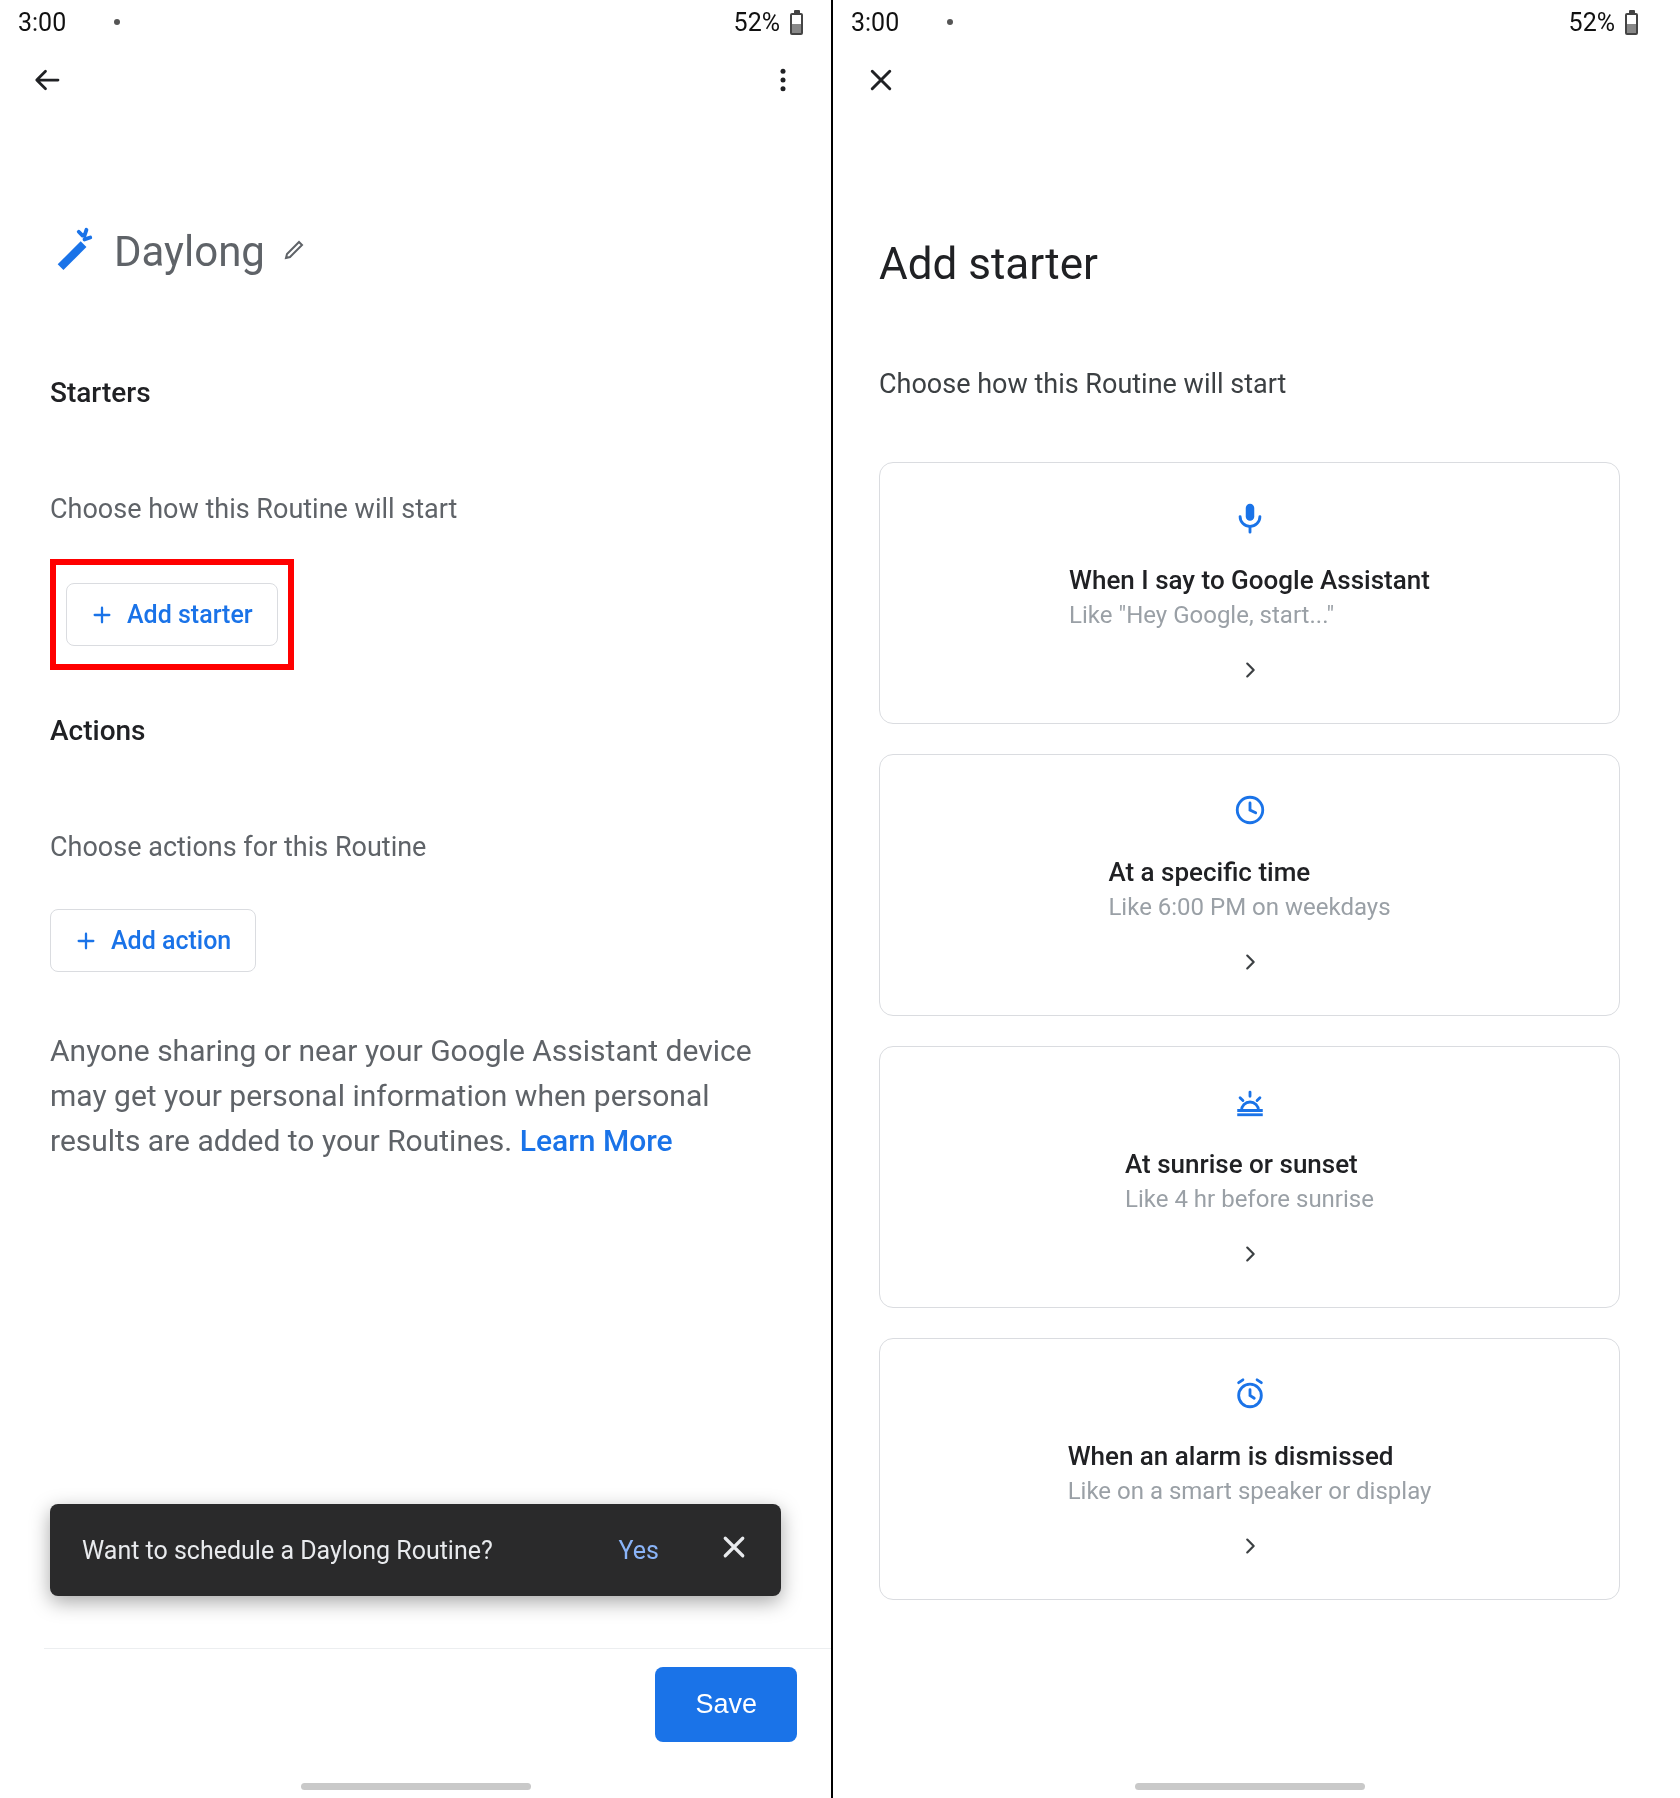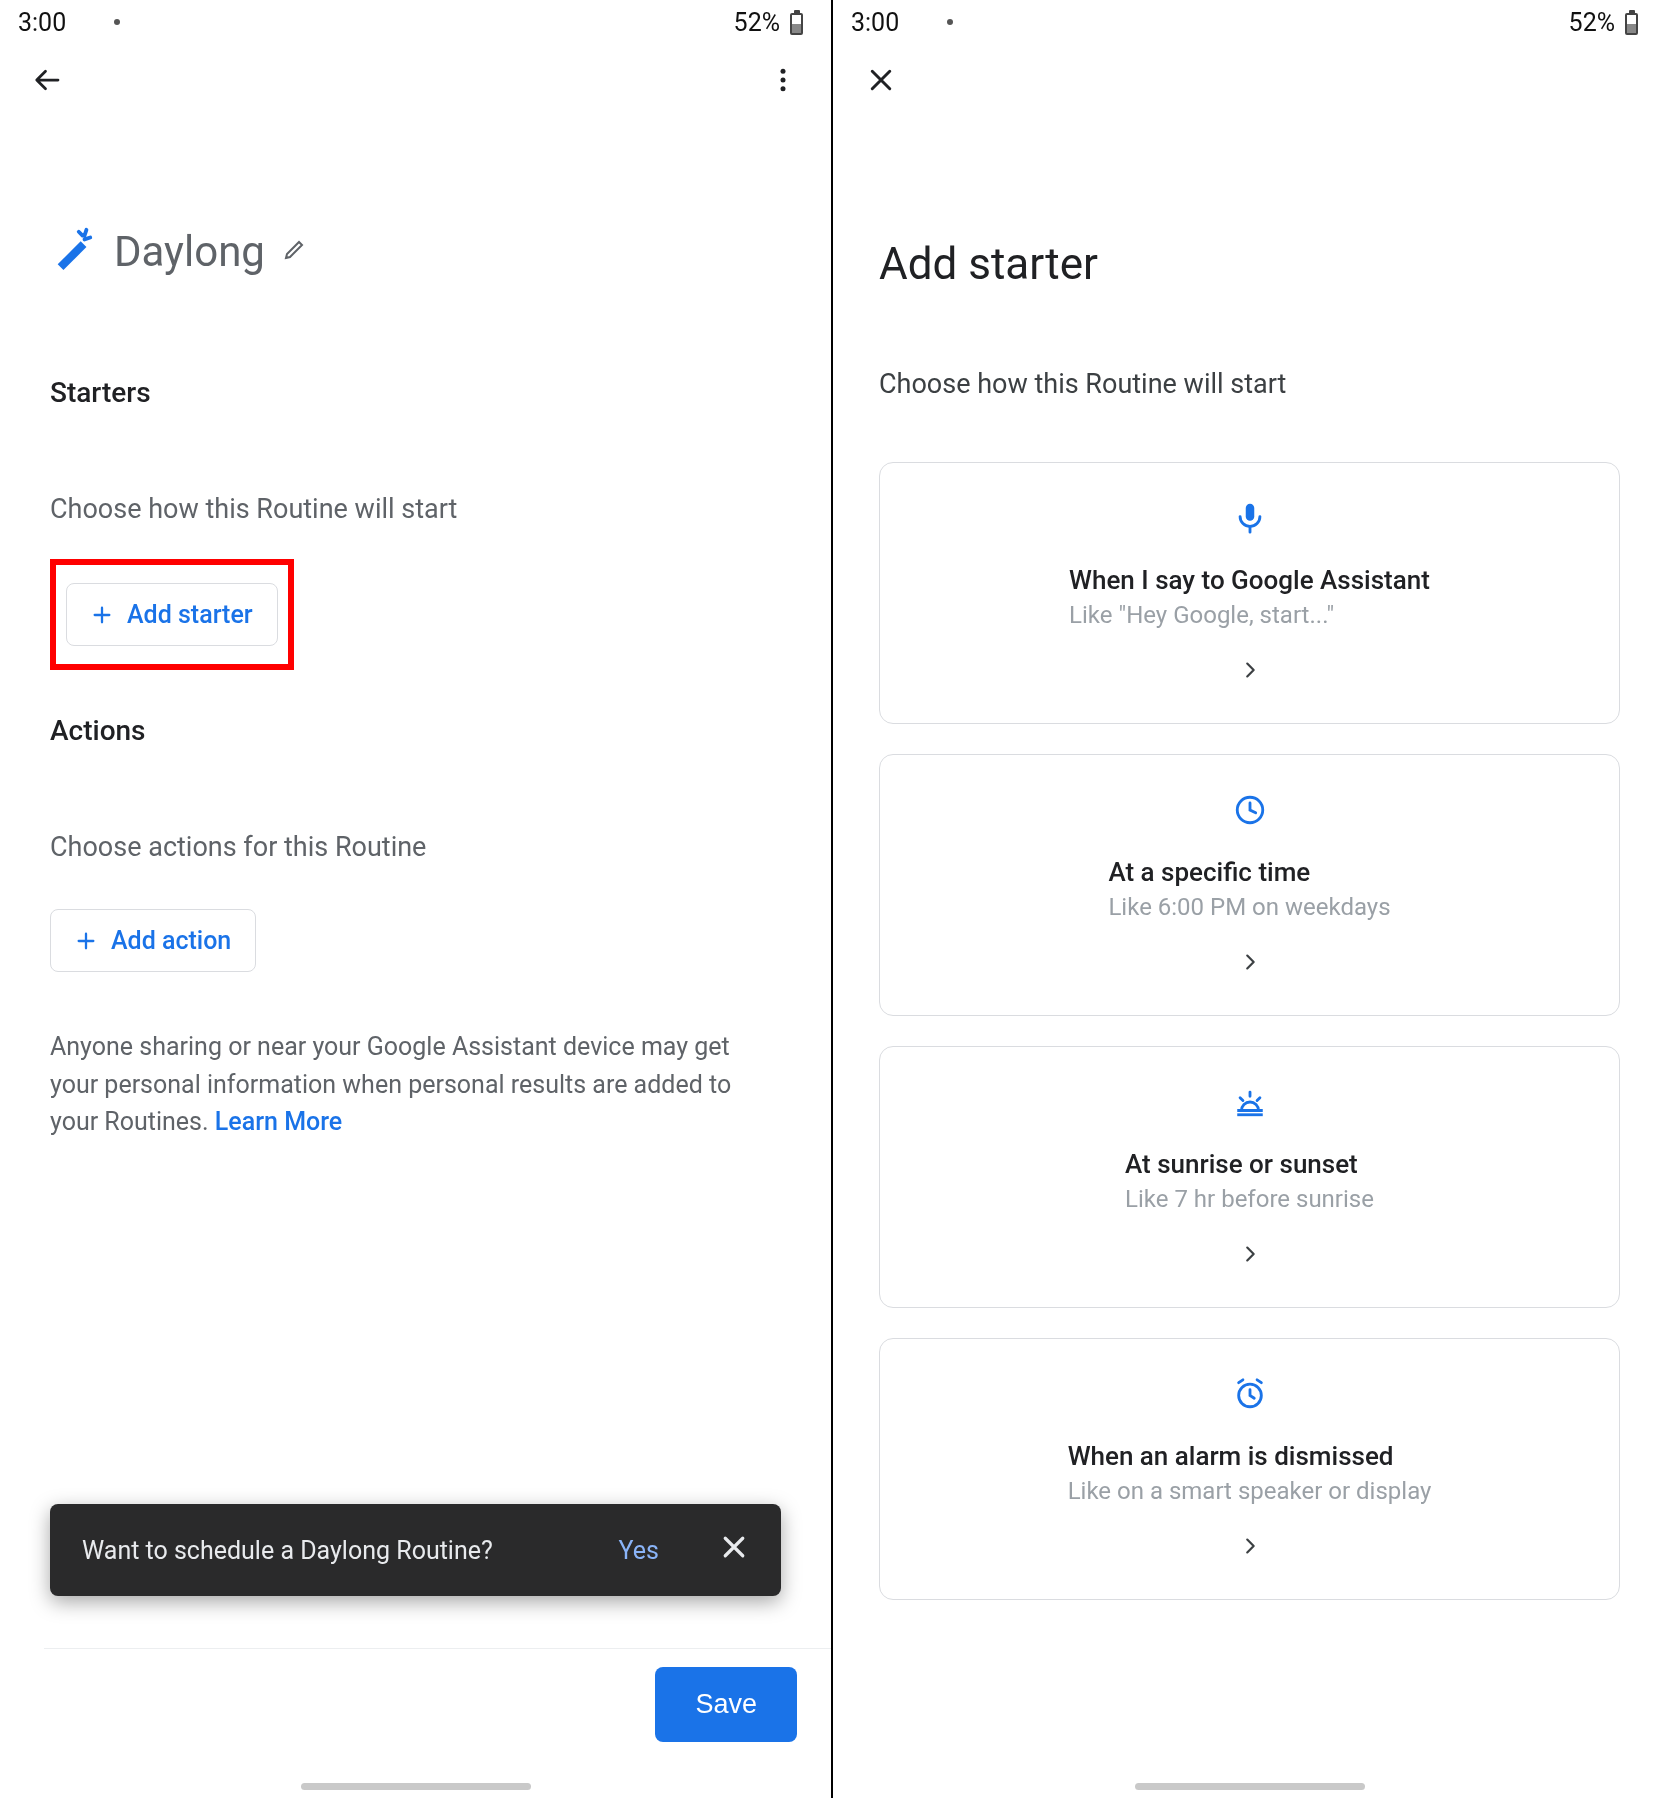--- a/index.html
+++ b/index.html
@@ -69,21 +69,21 @@
     padding: 16px 24px; font-size: 25px; color: #1a73e8;
     font-weight: 500; cursor: pointer; background:#fff;
   }
   .chip svg { width: 22px; height: 22px; stroke: #1a73e8; }
   .highlight-box {
     border: 6px solid #ff0000;
     padding: 18px 10px;
     display: inline-block;
     margin-top: 34px;
   }
-  .disclaimer { font-size: 25px; color: #5f6368; margin-top: 56px; line-height: 1.5; max-width: 740px;}
+  .disclaimer { font-size: 30px; color: #5f6368; margin-top: 56px; line-height: 1.5; max-width: 740px;}
   .disclaimer .link { color: #1a73e8; font-weight: 500; cursor:pointer; }
 
   
   .snackbar {
     position: absolute;
     left: 50px; right: 50px; top: 1504px;
     height: 92px;
     background: #2a2a2b;
     border-radius: 8px;
     display: flex; align-items: center; padding: 0 32px;
@@ -351,21 +351,21 @@
       <div class="option-card">
         <div class="opt-icon">
           <svg viewBox="0 0 24 24">
               <path d="M3 18h18M6 18a6 6 0 0112 0" fill="none" stroke="#1a73e8" stroke-width="2"></path>
               <path d="M5 9l2 2M19 9l-2 2M12 5v3" stroke="#1a73e8" stroke-width="2" stroke-linecap="round"></path>
               <rect x="3" y="20" width="18" height="2" fill="#1a73e8"></rect>
             </svg>
         </div>
         <div class="opt-text">
           <div class="opt-title">At sunrise or sunset</div>
-          <div class="opt-desc">Like 7 hr before sunrise</div>
+          <div class="opt-desc">Like 4 hr before sunrise</div>
         </div>
         <div class="chev"><svg viewBox="0 0 24 24">
               <path d="M9 5l7 7-7 7" fill="none" stroke="#3c4043" stroke-width="2.4" stroke-linecap="round" stroke-linejoin="round"></path>
             </svg></div>
       </div>
 
       <div class="option-card">
         <div class="opt-icon">
           <svg viewBox="0 0 24 24">
               <circle cx="12" cy="13" r="8" fill="none" stroke="#1a73e8" stroke-width="2"></circle>

